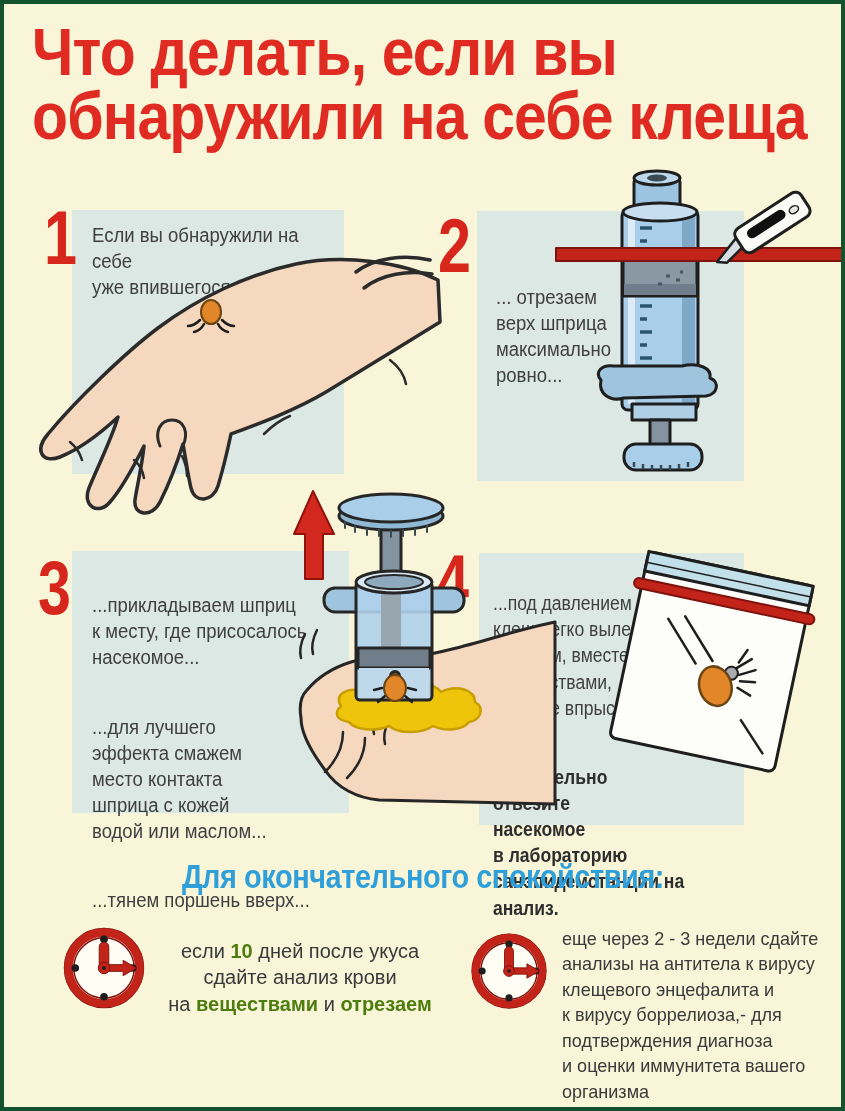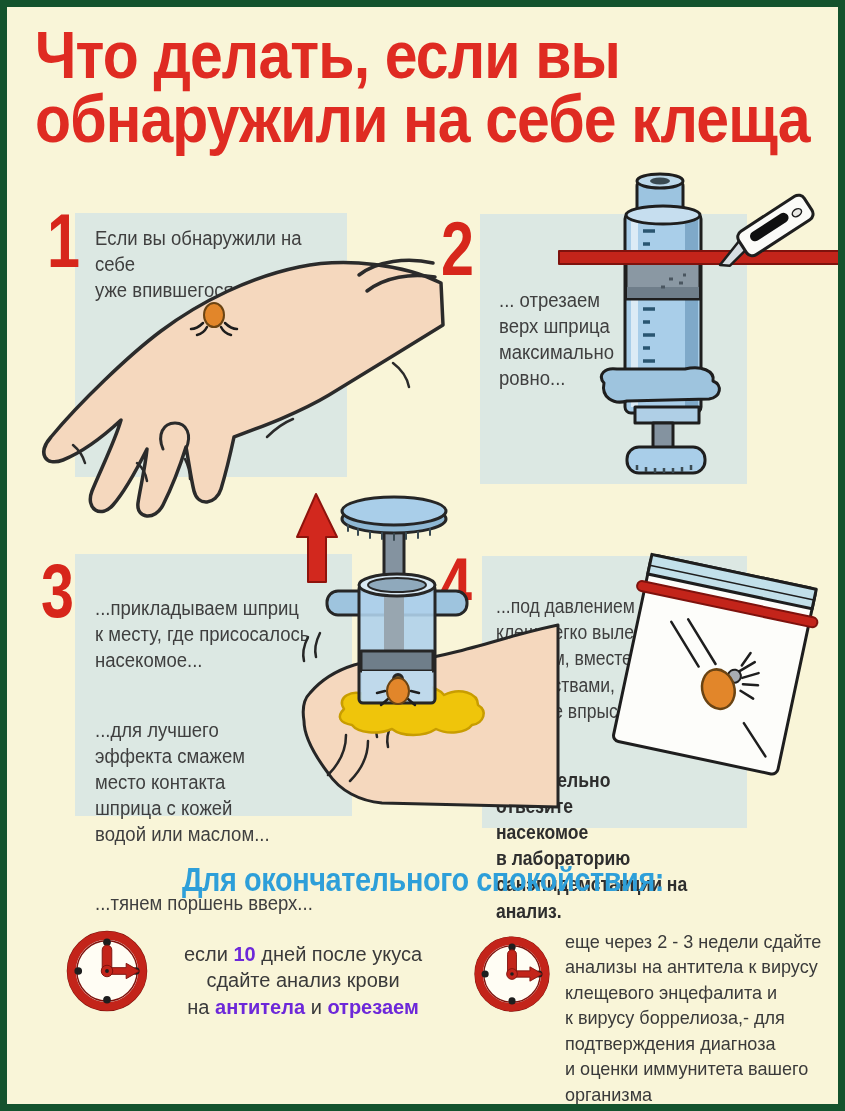--- a/index.html
+++ b/index.html
@@ -1,18 +1,18 @@
 <!DOCTYPE html>
 <html><head>
 <meta charset="utf-8">
 <style>
   html,body{margin:0;padding:0;background:#ffffff;}
   .poster{
     position:relative;width:845px;height:1111px;box-sizing:border-box;
-    background:#F9F5D8;border:7px solid #14532d;overflow:hidden;
+    background:#F9F5D8;border:4px solid #14532d;overflow:hidden;
     font-family:"Liberation Sans", sans-serif;color:#414141;
   }
   .title{position:absolute;left:28px;top:16px;color:#DF2B22;font-weight:bold;
     font-size:67px;line-height:64px;letter-spacing:-1px;white-space:nowrap;
     transform:scaleX(0.88);transform-origin:left top;}
   .panel{position:absolute;background:#DCE8E3;}
   .panel1{left:68px;top:206px;width:272px;height:264px;}
   .panel2{left:473px;top:207px;width:267px;height:270px;}
   .panel3{left:68px;top:547px;width:277px;height:262px;}
   .panel4{left:475px;top:549px;width:265px;height:272px;}
@@ -29,21 +29,21 @@
   .para{margin:0 0 17px 0;}
   .para:last-child{margin-bottom:0;}
   .bold-para{font-weight:bold;color:#2e2e2e;}
   .il{position:absolute;overflow:visible;}
   .heading{position:absolute;left:50%;top:853px;transform:translateX(-50%) scaleX(0.85);
     color:#2E9FD9;font-weight:bold;font-size:34px;white-space:nowrap;letter-spacing:-0.5px;}
   .foot-text{position:absolute;white-space:pre-line;color:#3A3A3A;}
   .foot-left{left:146px;top:934px;width:300px;text-align:center;font-size:20px;line-height:1.32;}
   .foot-right{left:558px;top:922px;width:292px;font-size:19px;line-height:1.34;
     transform:scaleX(0.95);transform-origin:left top;}
-  .foot-text b{color:#6d28d9;}
+  .foot-text b{color:#4d7c0f;}
 </style>
 </head>
 <body>
 
 <div class="poster">
 
   <div class="title">
     <div>Что делать, если вы</div>
     <div>обнаружили на себе клеща</div>
   </div>
@@ -206,21 +206,21 @@
     <circle cx="48" cy="78" r="4" fill="#1E1E1E"></circle>
       <circle cx="18" cy="48" r="4" fill="#1E1E1E"></circle>
     <rect x="43" y="21" width="10" height="31" rx="5" fill="#C3241A" stroke="#7E120D"></rect>
     <path d="M 48 44.5 L 68 44.5 L 68 40 L 82 48 L 68 56 L 68 51.5 L 48 51.5 Z" fill="#C3241A" stroke="#7E120D"></path>
     <circle cx="48" cy="48" r="6" fill="#C3241A" stroke="#7E120D"></circle>
     <circle cx="48" cy="48" r="2" fill="#1E1E1E"></circle>
   </svg>
 
   <div class="foot-text foot-left"><span>если </span><b>10</b><span> дней после укуса
 сдайте анализ крови
-на </span><b>антитела</b><span> и </span><b>отрезаем</b></div>
+на </span><b>веществами</b><span> и </span><b>отрезаем</b></div>
 
   <svg class="il" style="left:462px;top:924px;width:86px;height:86px" viewBox="0 0 96 96">
     <circle cx="48" cy="48" r="41" fill="#FFFDF4" stroke="#7E120D" stroke-width="2"></circle>
     <circle cx="48" cy="48" r="37" fill="none" stroke="#C3241A" stroke-width="9"></circle>
     <circle cx="48" cy="48" r="31.5" fill="none" stroke="#7E120D" stroke-width="1.5"></circle>
     <circle cx="48" cy="18" r="4" fill="#1E1E1E"></circle>
       <circle cx="78" cy="48" r="4" fill="#1E1E1E"></circle>
     <circle cx="48" cy="78" r="4" fill="#1E1E1E"></circle>
       <circle cx="18" cy="48" r="4" fill="#1E1E1E"></circle>
     <rect x="43" y="21" width="10" height="31" rx="5" fill="#C3241A" stroke="#7E120D"></rect>

